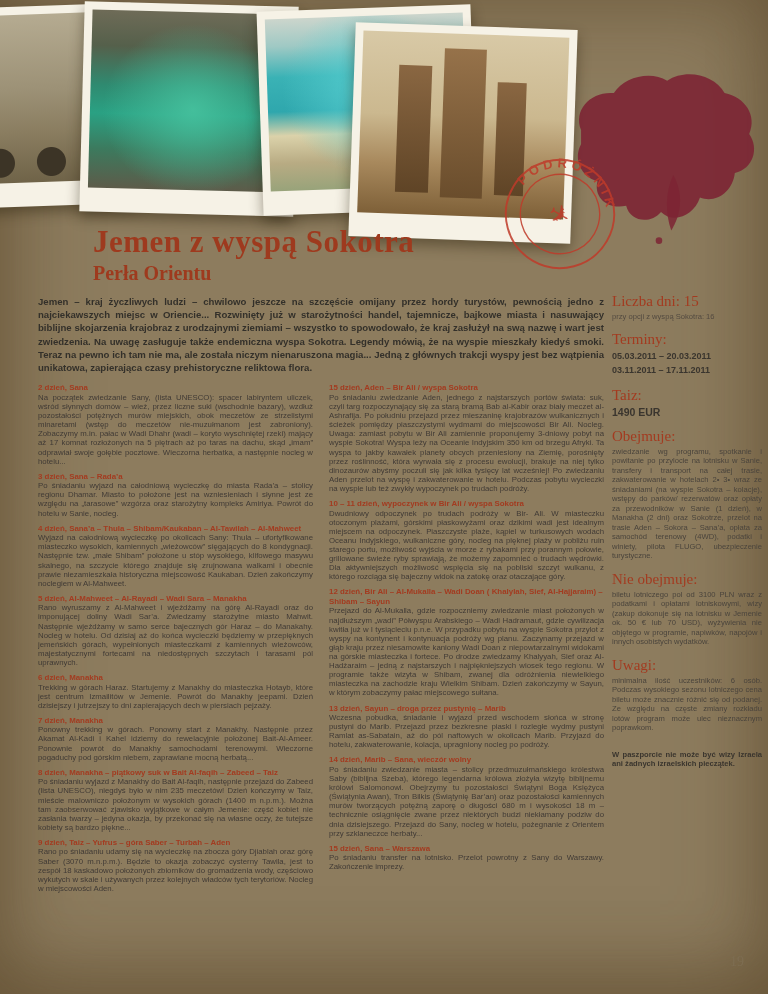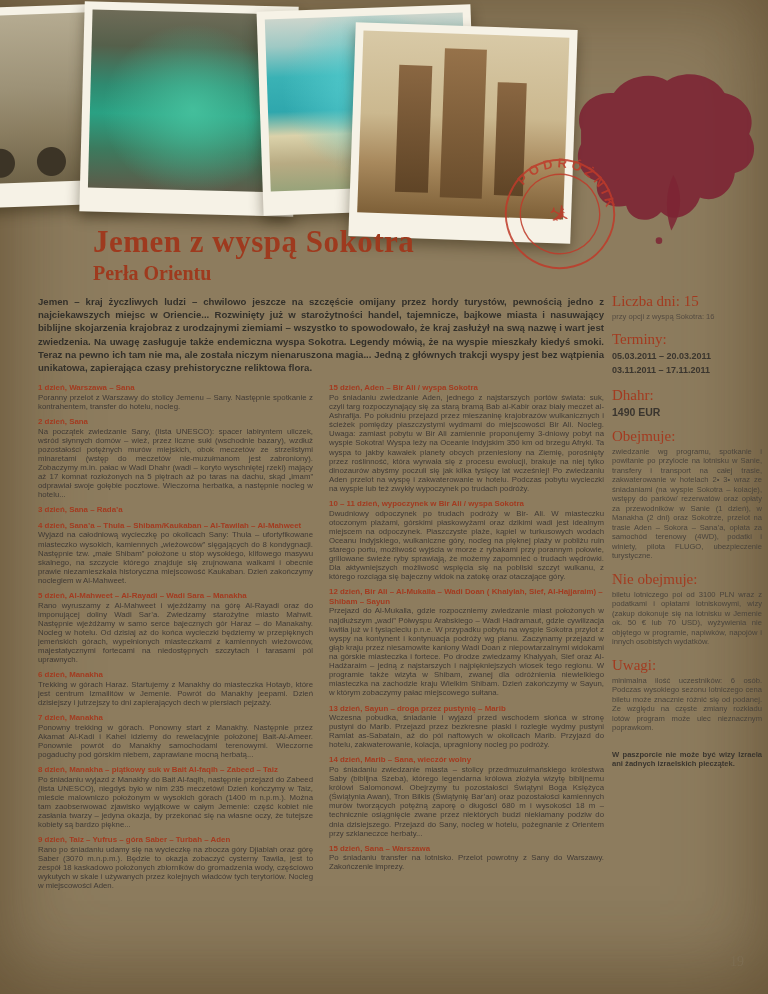--- a/index.html
+++ b/index.html
@@ -104,29 +104,26 @@
   </svg>
 
   <div class="content">
     <h1 class="title">Jemen z wyspą Sokotra</h1>
     <h2 class="subtitle">Perła Orientu</h2>
     <p class="intro">Jemen – kraj życzliwych ludzi – chwilowo jeszcze na szczęście omijany przez hordy turystów, pewnością jedno z najciekawszych miejsc w Oriencie... Rozwinięty już w starożytności handel, tajemnicze, bajkowe miasta i nasuwający biblijne skojarzenia krajobraz z urodzajnymi ziemiami – wszystko to spowodowało, że kraj zasłużył na swą nazwę i wart jest zwiedzenia. Na uwagę zasługuje także endemiczna wyspa Sokotra. Legendy mówią, że na wyspie mieszkały kiedyś smoki. Teraz na pewno ich tam nie ma, ale została niczym nienaruszona magia... Jedną z głównych trakcji wyspy jest bez wątpienia unikatowa, zapierająca czasy prehistoryczne reliktowa flora.</p>
 
     <div class="columns">
       <div class="col">
         <div class="entry">
-          <div class="day-h">1 dzień, Warszawa – Sana</div>
-          <div class="day-b">Poranny przelot z Warszawy do stolicy Jemenu – Sany. Następnie spotkanie z kontrahentem, transfer do hotelu, nocleg.</div>
-        </div>
-        <div class="entry">
           <div class="day-h">2 dzień, Sana</div>
           <div class="day-b">Na początek zwiedzanie Sany, (lista UNESCO): spacer labiryntem uliczek, wśród słynnych domów – wież, przez liczne suki (wschodnie bazary), wzdłuż pozostałości potężnych murów miejskich, obok meczetów ze strzelistymi minaretami (wstęp do meczetów nie-muzułmanom jest zabroniony). Zobaczymy m.in. pałac w Wadi Dhahr (wadi – koryto wyschniętej rzeki) mający aż 17 komnat rozłożonych na 5 piętrach aż po taras na dachu, skąd „imam” odprawiał swoje gołębie pocztowe. Wieczorna herbatka, a następnie nocleg w hotelu...</div>
         </div>
         <div class="entry">
           <div class="day-h">3 dzień, Sana – Rada’a</div>
+          <div class="day-b">Po śniadaniu wyjazd na całodniową wycieczkę do miasta Rada’a – stolicy regionu Dhamar. Miasto to położone jest na wzniesieniach i słynne jest ze względu na „tarasowe” wzgórza oraz starożytny kompleks Amiriya. Powrót do hotelu w Sanie, nocleg.</div>
         </div>
         <div class="entry">
           <div class="day-h">4 dzień, Sana’a – Thula – Shibam/Kaukaban – Al-Tawilah – Al-Mahweet</div>
           <div class="day-b">Wyjazd na całodniową wycieczkę po okolicach Sany: Thula – ufortyfikowane miasteczko wysokich, kamiennych „wieżowców” sięgających do 8 kondygnacji. Następnie tzw. „małe Shibam” położone u stóp wysokiego, klifowego masywu skalnego, na szczycie którego znajduje się zrujnowana walkami i obecnie prawie niezamieszkała historyczna miejscowość Kaukaban. Dzień zakończymy noclegiem w Al-Mahweet.</div>
         </div>
         <div class="entry">
           <div class="day-h">5 dzień, Al-Mahweet – Al-Rayadi – Wadi Sara – Manakha</div>
           <div class="day-b">Rano wyruszamy z Al-Mahweet i wjeżdżamy na górę Al-Rayadi oraz do imponującej doliny Wadi Sar’a. Zwiedzamy starożytne miasto Mahwit. Następnie wjeżdżamy w samo serce bajecznych gór Haraz – do Manakahy. Nocleg w hotelu. Od dzisiaj aż do końca wycieczki będziemy w przepięknych jemeńskich górach, wypełnionych miasteczkami z kamiennych wieżowców, majestatycznymi fortecami na niedostępnych szczytach i tarasami pól uprawnych.</div>
         </div>
         <div class="entry">
@@ -178,21 +175,21 @@
   <aside class="sidebar">
     <div class="sb-h first">Liczba dni: 15</div>
     <div class="sb-small">przy opcji z wyspą Sokotra: 16</div>
 
     <div class="sb-h">Terminy:</div>
     <div class="sb-dates">
       <div>05.03.2011 – 20.03.2011</div>
       <div>03.11.2011 – 17.11.2011</div>
     </div>
 
-    <div class="sb-h">Dhahr:</div>
+    <div class="sb-h">Taiz:</div>
     <div class="sb-price">1490 EUR</div>
 
     <div class="sb-h">Obejmuje:</div>
     <div class="sb-text">zwiedzanie wg programu, spotkanie i powitanie po przylocie na lotnisku w Sanie, transfery i transport na całej trasie, zakwaterowanie w hotelach 2• 3• wraz ze śniadaniami (na wyspie Sokotra – kolacje), wstępy do parków/ rezerwatów oraz opłaty za przewodników w Sanie (1 dzień), w Manakha (2 dni) oraz Sokotrze, przelot na trasie Aden – Sokora – Sana’a, opłata za samochód terenowy (4WD), podatki i winiety, pilota FLUGO, ubezpieczenie turystyczne.</div>
 
     <div class="sb-h">Nie obejmuje:</div>
     <div class="sb-text">biletu lotniczego pol od 3100 PLN wraz z podatkami i opłatami lotniskowymi, wizy (zakup dokonuje się na lotnisku w Jemenie ok. 50 € lub 70 USD), wyżywienia nie objętego w programie, napiwków, napojów i innych osobistych wydatków.</div>
 
     <div class="sb-h">Uwagi:</div>
     <div class="sb-text">minimalna ilość uczestników: 6 osób. Podczas wysokiego sezonu lotniczego cena biletu może znacznie różnić się od podanej. Ze względu na częste zmiany rozkładu lotów program może ulec nieznacznym poprawkom.</div>

